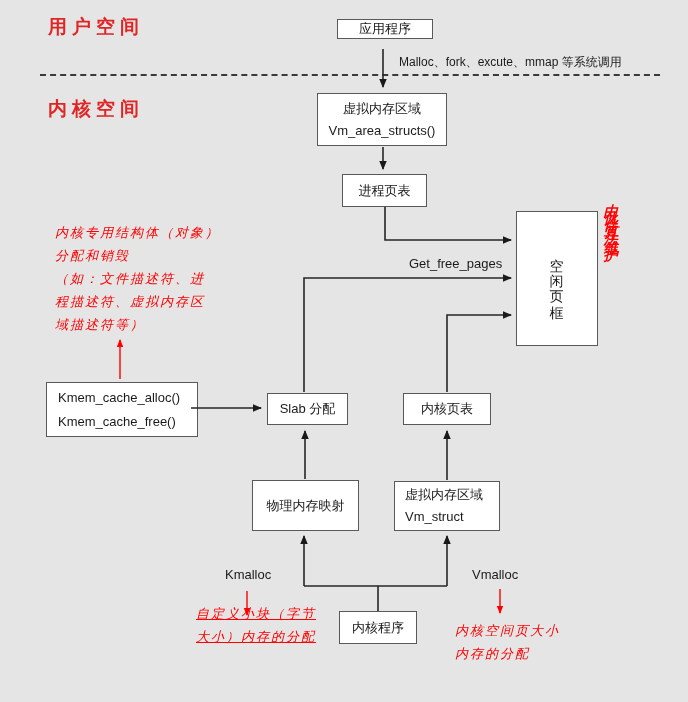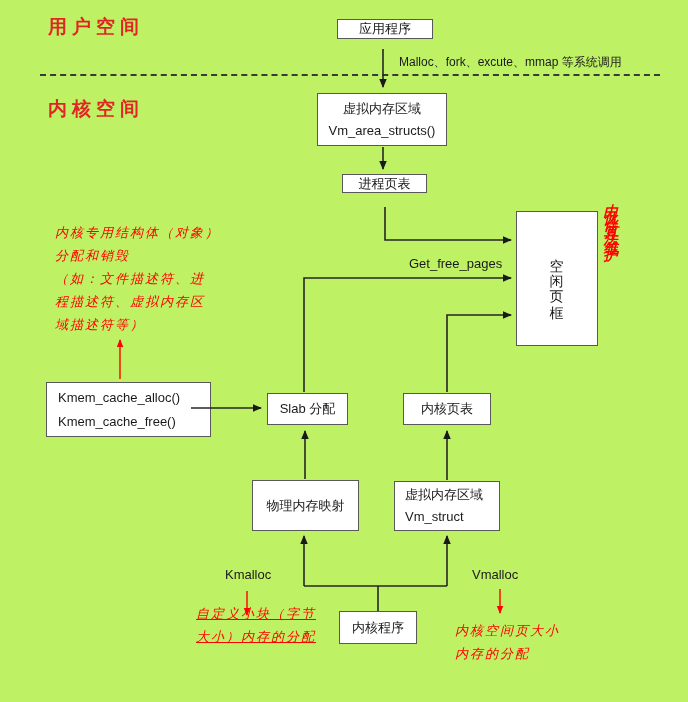--- a/index.html
+++ b/index.html
@@ -1,17 +1,17 @@
 <!DOCTYPE html>
 <html><head>
 <meta charset="utf-8">
 <style>
   html,body{margin:0;padding:0;background:#fff;}
   .canvas{
-    position:relative;width:688px;height:702px;background:#bef264;overflow:hidden;
+    position:relative;width:688px;height:702px;background:#e5e5e5;overflow:hidden;
     font-family:"Liberation Sans","DejaVu Sans",sans-serif;
   }
   .heading{
     position:absolute;font-size:19px;font-weight:bold;color:var(--heading-red,#e02525);
     letter-spacing:5px;font-family:"DejaVu Serif","Liberation Serif",serif;
   }
   .sep{
     position:absolute;left:40px;top:74px;width:620px;height:0;
     border-top:2px dashed #3a3a3a;
   }
@@ -50,29 +50,29 @@
     <span>应用程序</span>
   </div>
 
   <div class="box" style="left:317px;top:93px;width:130px;height:53px;">
     <div class="col">
       <span>虚拟内存区域</span>
       <span>Vm_area_structs()</span>
     </div>
   </div>
 
-  <div class="box" style="left:342px;top:174px;width:85px;height:19px;">
+  <div class="box" style="left:342px;top:174px;width:85px;height:33px;">
     <span>进程页表</span>
   </div>
 
   <div class="box" style="left:516px;top:211px;width:82px;height:135px;">
     <span class="vtext">空闲页框</span>
   </div>
 
-  <div class="box" style="left:46px;top:382px;width:165px;height:55px;justify-content:flex-start;padding-left:11px;">
+  <div class="box" style="left:46px;top:382px;width:152px;height:55px;justify-content:flex-start;padding-left:11px;">
     <div class="col-left">
       <span>Kmem_cache_alloc()</span>
       <span>Kmem_cache_free()</span>
     </div>
   </div>
 
   <div class="box" style="left:267px;top:393px;width:81px;height:32px;">
     <span>Slab 分配</span>
   </div>
 

